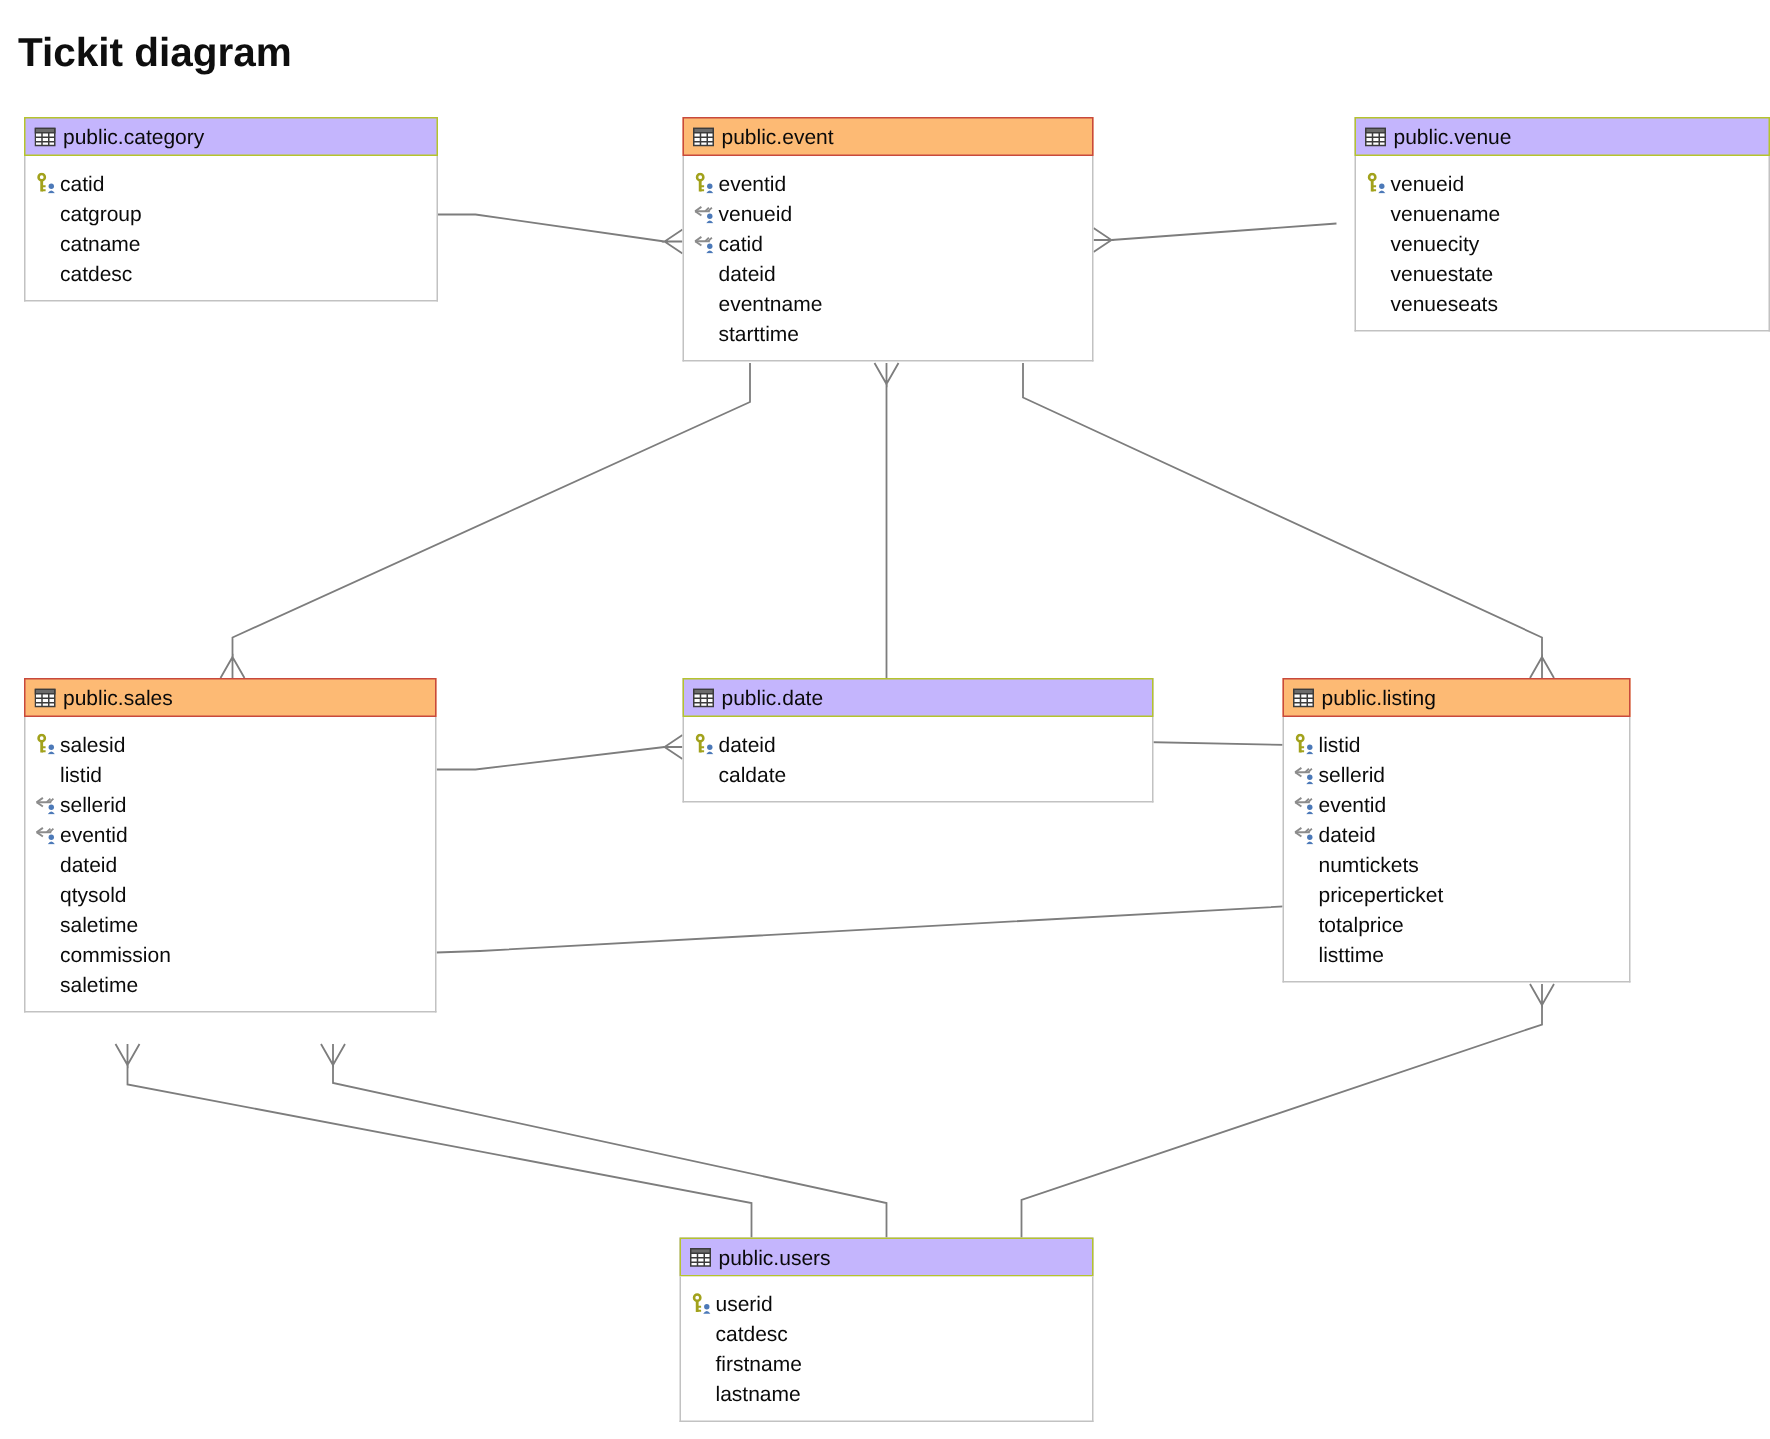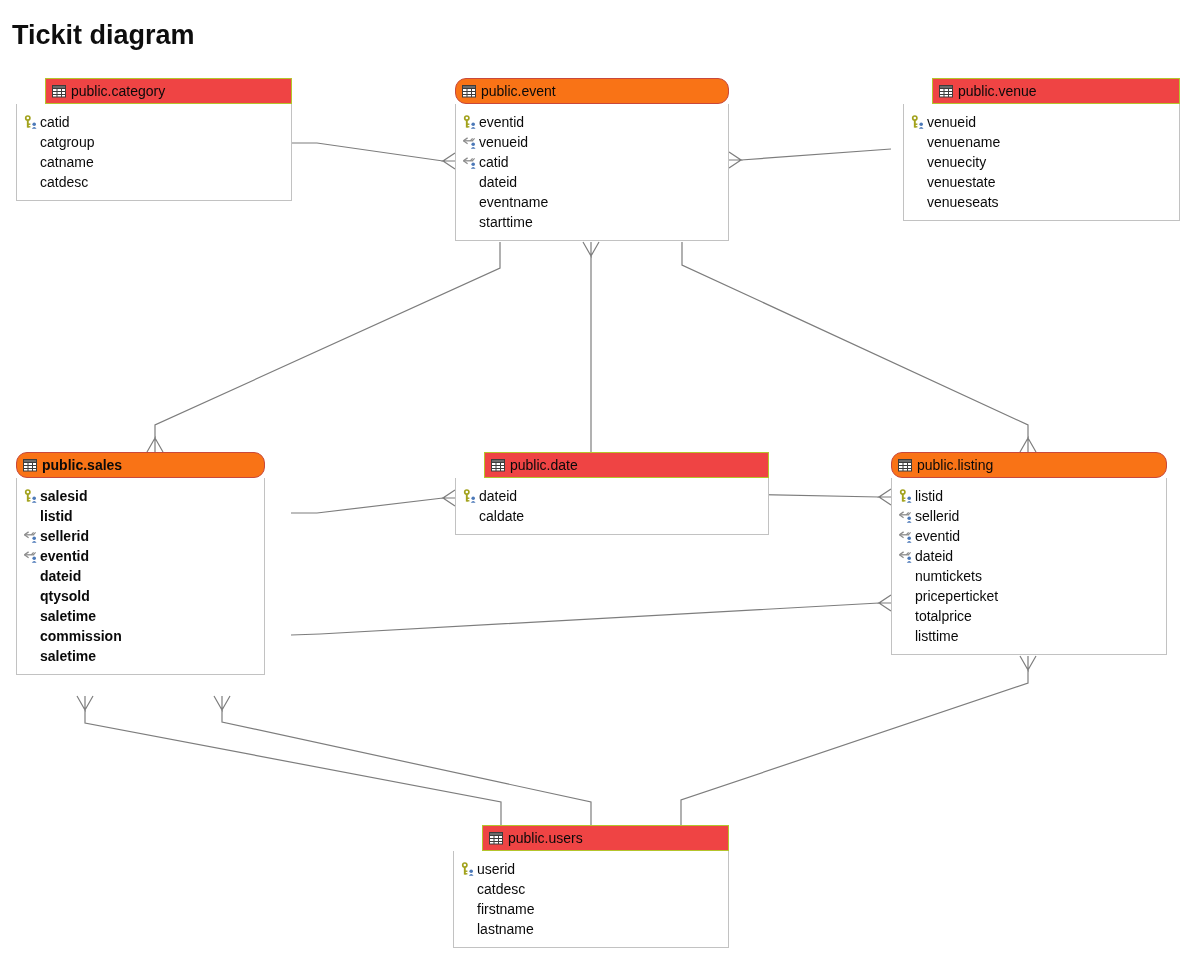--- a/index.html
+++ b/index.html
@@ -7,22 +7,22 @@
        font-family:"Liberation Sans",sans-serif;color:#0a0a0a;}
   .page-title{position:absolute;left:12px;top:2px;font-size:27px;font-weight:bold;
        color:#0e0e0e;z-index:3;}
   #rel-layer{position:absolute;left:0;top:0;z-index:1;}
   #rel-layer polyline,#rel-layer path{fill:none;stroke:#7d7d7d;stroke-width:1.2;}
   .erd-table{position:absolute;z-index:2;font-size:14px;}
   .erd-header{display:flex;align-items:center;height:24px;padding:0 6px;
        border:1.5px solid #999;}
   .erd-header .t-icon{width:15px;height:13px;margin-right:4px;flex:none;display:flex;align-items:center;}
   .erd-header .t-title{white-space:nowrap;}
-  .theme-yellow .erd-header{background:#ef4444;border-color:#b5c42c;margin-left:29px;}
-  .theme-red .erd-header{background:#f97316;border-color:#c8493c;border-radius:11px;}
+  .theme-yellow .erd-header{background:#c4b5fd;border-color:#b5c42c;}
+  .theme-red .erd-header{background:#fdba74;border-color:#c8493c;}
   .erd-body{background:#ffffff;border:1px solid #c2c2c2;border-top:none;padding:8px 0;}
   .erd-row{height:20px;display:flex;align-items:center;padding-left:6px;white-space:nowrap;}
   .erd-row .c-icon{width:17px;height:14px;flex:none;display:flex;align-items:center;}
 </style>
 </head>
 <body>
 
 <h1 class="page-title">Tickit diagram</h1>
 
 <svg id="rel-layer" width="1180" height="959" viewBox="0 0 1180 959">
@@ -220,21 +220,21 @@
         <div class="erd-row">
           <span class="c-icon"></span>
           <span>venuestate</span>
         </div>
         <div class="erd-row">
           <span class="c-icon"></span>
           <span>venueseats</span>
         </div>
       </div>
     </div>
-    <div class="erd-table theme-red" style="left: 16px; top: 452px; width: 249px; font-weight: bold;">
+    <div class="erd-table theme-red" style="left: 16px; top: 452px; width: 275px;">
       <div class="erd-header">
         <span class="t-icon">
           <svg width="15" height="13" viewBox="0 0 15 13">
             <rect x="0.5" y="0.5" width="13" height="11.5" fill="#fff" stroke="#3c3c3c"></rect>
             <rect x="0.5" y="0.5" width="13" height="3" fill="#6b6b6b" stroke="#3c3c3c"></rect>
             <line x1="0.5" y1="6.5" x2="13.5" y2="6.5" stroke="#3c3c3c"></line>
             <line x1="0.5" y1="9.5" x2="13.5" y2="9.5" stroke="#3c3c3c"></line>
             <line x1="5" y1="3.5" x2="5" y2="12" stroke="#3c3c3c"></line>
             <line x1="9.5" y1="3.5" x2="9.5" y2="12" stroke="#3c3c3c"></line>
           </svg>
@@ -332,21 +332,21 @@
             </svg>
           </span>
           <span>dateid</span>
         </div>
         <div class="erd-row">
           <span class="c-icon"></span>
           <span>caldate</span>
         </div>
       </div>
     </div>
-    <div class="erd-table theme-red" style="left: 891px; top: 452px; width: 276px;">
+    <div class="erd-table theme-red" style="left: 855px; top: 452px; width: 232px;">
       <div class="erd-header">
         <span class="t-icon">
           <svg width="15" height="13" viewBox="0 0 15 13">
             <rect x="0.5" y="0.5" width="13" height="11.5" fill="#fff" stroke="#3c3c3c"></rect>
             <rect x="0.5" y="0.5" width="13" height="3" fill="#6b6b6b" stroke="#3c3c3c"></rect>
             <line x1="0.5" y1="6.5" x2="13.5" y2="6.5" stroke="#3c3c3c"></line>
             <line x1="0.5" y1="9.5" x2="13.5" y2="9.5" stroke="#3c3c3c"></line>
             <line x1="5" y1="3.5" x2="5" y2="12" stroke="#3c3c3c"></line>
             <line x1="9.5" y1="3.5" x2="9.5" y2="12" stroke="#3c3c3c"></line>
           </svg>

